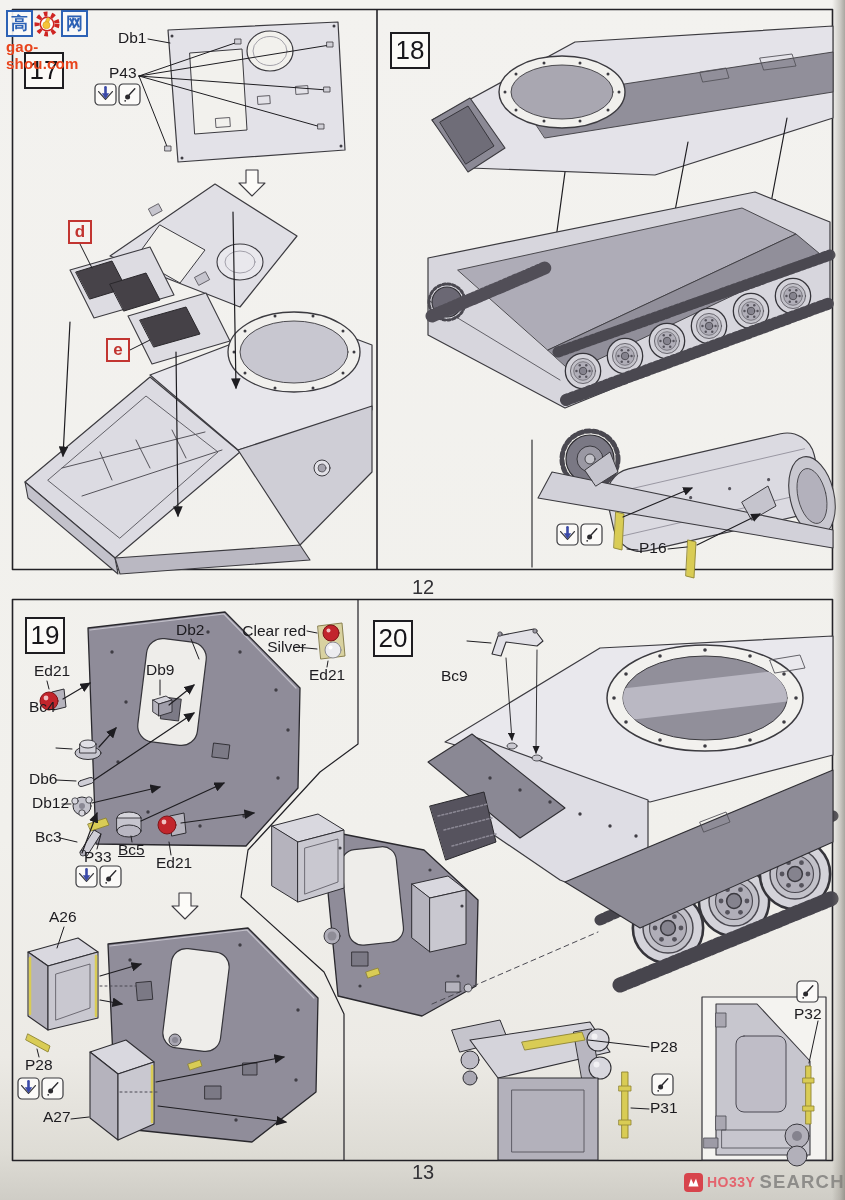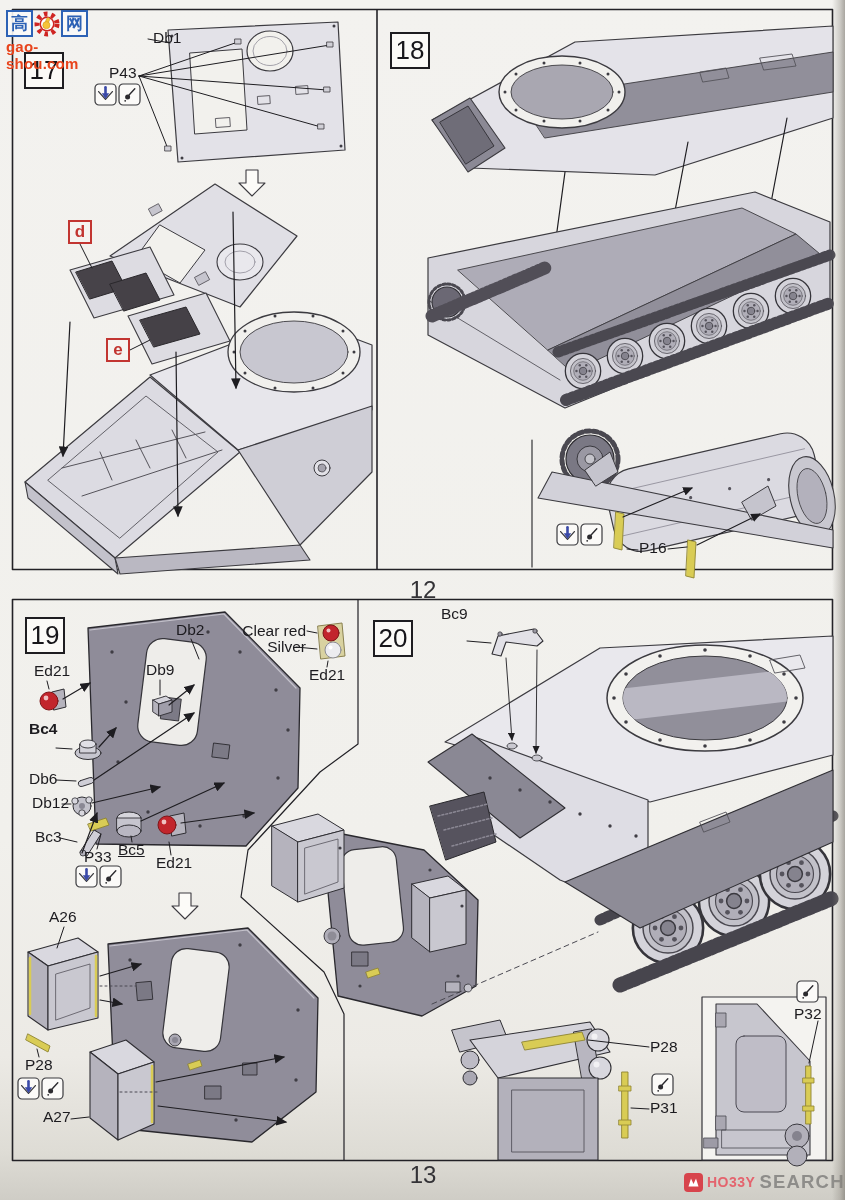--- a/index.html
+++ b/index.html
@@ -8,21 +8,21 @@
     font-family:"Liberation Sans",sans-serif;}
   .edge-shade{position:absolute;right:0;top:0;width:13px;height:100%;pointer-events:none;
     background:linear-gradient(90deg,rgba(150,146,138,0) 0%,rgba(146,142,134,.38) 60%,rgba(108,104,96,.55) 100%);}
   .art{position:absolute;left:0;top:0;}
   .lbl{position:absolute;font-size:15.5px;line-height:1;color:#1c1b1f;white-space:nowrap;}
   .lbl.right{text-align:right;}
   .stepbox{position:absolute;width:36px;height:33px;border:2.4px solid #1e1d21;background:#fbfaf7;
     color:#17161a;font-size:26px;display:flex;align-items:center;justify-content:center;}
   .redbox{position:absolute;width:20px;height:20px;border:2.4px solid #c23531;background:#f5f4f1;
     color:#c23531;font-size:17px;font-weight:bold;display:flex;align-items:center;justify-content:center;}
-  .pagenum{position:absolute;width:60px;text-align:center;font-size:24px;color:#333236;}
+  .pagenum{position:absolute;width:60px;text-align:center;font-size:20px;color:#333236;}
   .wm{position:absolute;left:6px;top:10px;width:100px;z-index:5;}
   .wm-row{display:flex;align-items:center;gap:1px;}
   .wm-box{width:23px;height:23px;border:2px solid #2d62b5;background:rgba(250,250,248,.9);
     color:#2d62b5;font-size:17px;font-weight:bold;display:flex;align-items:center;justify-content:center;}
   .wm-site{margin-top:1px;font-size:15px;font-weight:bold;color:#e8441c;letter-spacing:.2px;}
   .brand{position:absolute;left:684px;top:1171px;display:flex;align-items:center;gap:4px;}
   .brand .w1{color:#e4646e;font-weight:bold;font-size:14px;letter-spacing:.5px;}
   .brand .w2{color:#8e8d8a;font-weight:bold;font-size:18.5px;letter-spacing:1.2px;}
 </style>
 </head>
@@ -566,42 +566,42 @@
       <span>20</span>
     </div>
 
 <div class="redbox" style="left:68px;top:220px;">
       <span>d</span>
     </div>
 <div class="redbox" style="left:106px;top:338px;">
       <span>e</span>
     </div>
 
-<div class="lbl" style="left:118px;top:30px;margin-left:35px;">Db1</div>
+<div class="lbl" style="left:118px;top:30px;">Db1</div>
 <div class="lbl" style="left:109px;top:65px;">P43</div>
 <div class="lbl" style="left:639px;top:540px;">P16</div>
 
 <div class="lbl" style="left:34px;top:663px;">Ed21</div>
 <div class="lbl" style="left:176px;top:622px;">Db2</div>
 <div class="lbl" style="left:146px;top:662px;">Db9</div>
 <div class="lbl right" style="left:232px;top:623px;width:74px;">Clear red</div>
 <div class="lbl right" style="left:232px;top:639px;width:74px;">Silver</div>
 <div class="lbl" style="left:309px;top:667px;">Ed21</div>
-<div class="lbl" style="left:29px;top:721px;font-weight:bold;">Bc4</div>
+<div class="lbl" style="left:29px;top:699px;">Bc4</div>
 <div class="lbl" style="left:29px;top:771px;">Db6</div>
 <div class="lbl" style="left:32px;top:795px;">Db12</div>
 <div class="lbl" style="left:35px;top:829px;">Bc3</div>
 <div class="lbl" style="left:84px;top:849px;">P33</div>
 <div class="lbl" style="left:118px;top:842px;text-decoration:underline;">Bc5</div>
 <div class="lbl" style="left:156px;top:855px;">Ed21</div>
 <div class="lbl" style="left:49px;top:909px;">A26</div>
 <div class="lbl" style="left:25px;top:1057px;">P28</div>
 <div class="lbl" style="left:43px;top:1109px;">A27</div>
 
-<div class="lbl" style="left:441px;top:606px;">Bc9</div>
+<div class="lbl" style="left:441px;top:668px;">Bc9</div>
 <div class="lbl" style="left:650px;top:1039px;">P28</div>
 <div class="lbl" style="left:650px;top:1100px;">P31</div>
 <div class="lbl" style="left:794px;top:1006px;">P32</div>
 
 <div class="pagenum" style="left:393px;top:576px;">12</div>
 <div class="pagenum" style="left:393px;top:1161px;">13</div>
 
 <div class="brand">
   <svg width="19" height="19">
     <rect x="0" y="0" width="19" height="19" rx="4" fill="#d7444c"></rect>

